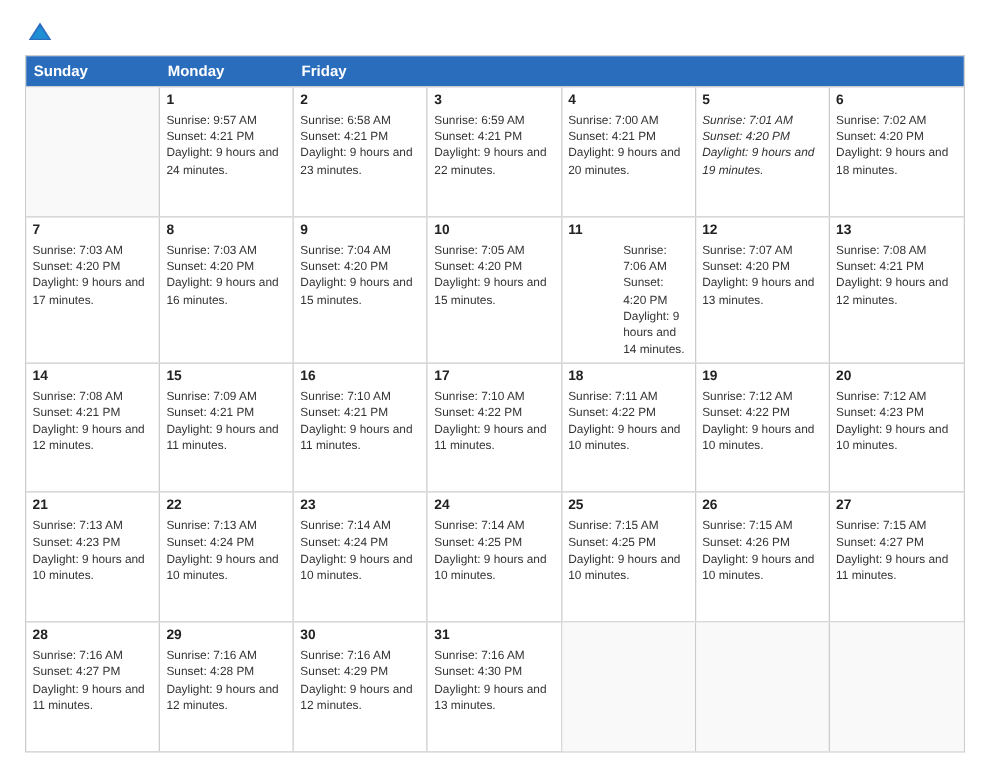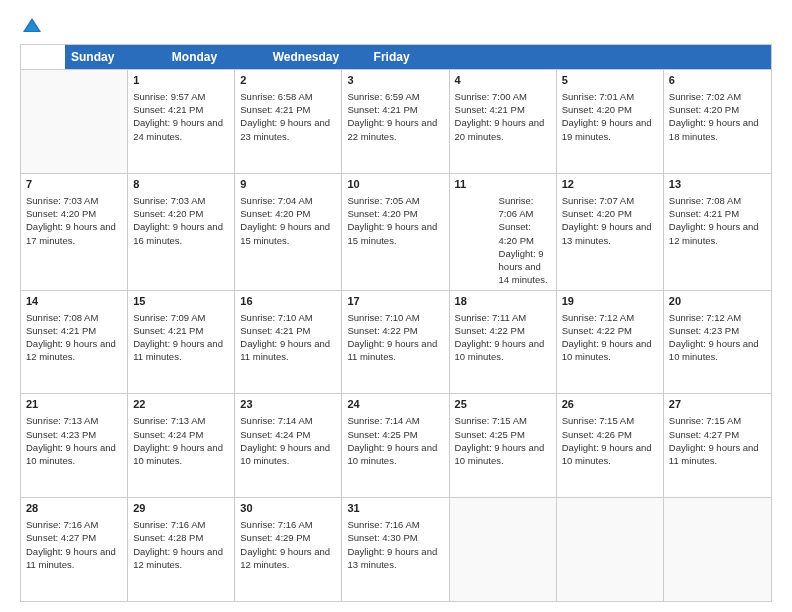--- a/index.html
+++ b/index.html
@@ -61,21 +61,20 @@
     .calendar {
       flex: 1;
       display: flex;
       flex-direction: column;
       border: 1px solid #ccc;
     }
     .cal-header-row {
       display: grid;
       grid-template-columns: repeat(7, 1fr);
       background: #2a6dbd;
-      margin-left: 44px;
     }
     .cal-header-cell {
       color: #fff;
       font-size: 12px;
       font-weight: bold;
       padding: 5px 6px;
       text-align: left;
     }
     .cal-body {
       flex: 1;
@@ -132,21 +131,20 @@
     <div class="title-block">
       <div class="month-title"></div>
       <div class="location"></div>
     </div>
   </div>
 
   <div class="calendar">
     <div class="cal-header-row" id="cal-header">
         <div class="cal-header-cell">Sunday</div>
         <div class="cal-header-cell">Monday</div>
-        <div class="cal-header-cell">Wednesday</div>
         <div class="cal-header-cell">Friday</div>
       </div>
     <div class="cal-body" id="cal-body">
         <div class="cal-week">
           <div class="cal-cell empty"></div>
           <div class="cal-cell">
             <div class="day-number">1</div>
             <div class="day-info" style="white-space: pre-line;">Sunrise: 9:57 AM
 Sunset: 4:21 PM
 Daylight: 9 hours and 24 minutes.</div>
@@ -164,21 +162,21 @@
 Daylight: 9 hours and 22 minutes.</div>
           </div>
           <div class="cal-cell">
             <div class="day-number">4</div>
             <div class="day-info" style="white-space: pre-line;">Sunrise: 7:00 AM
 Sunset: 4:21 PM
 Daylight: 9 hours and 20 minutes.</div>
           </div>
           <div class="cal-cell">
             <div class="day-number">5</div>
-            <div class="day-info" style="white-space: pre-line;">Sunrise: 7:01 AM
+            <div class="day-info" style="white-space: pre-line; font-style: italic;">Sunrise: 7:01 AM
 Sunset: 4:20 PM
 Daylight: 9 hours and 19 minutes.</div>
           </div>
           <div class="cal-cell">
             <div class="day-number">6</div>
             <div class="day-info" style="white-space: pre-line;">Sunrise: 7:02 AM
 Sunset: 4:20 PM
 Daylight: 9 hours and 18 minutes.</div>
           </div>
         </div>

